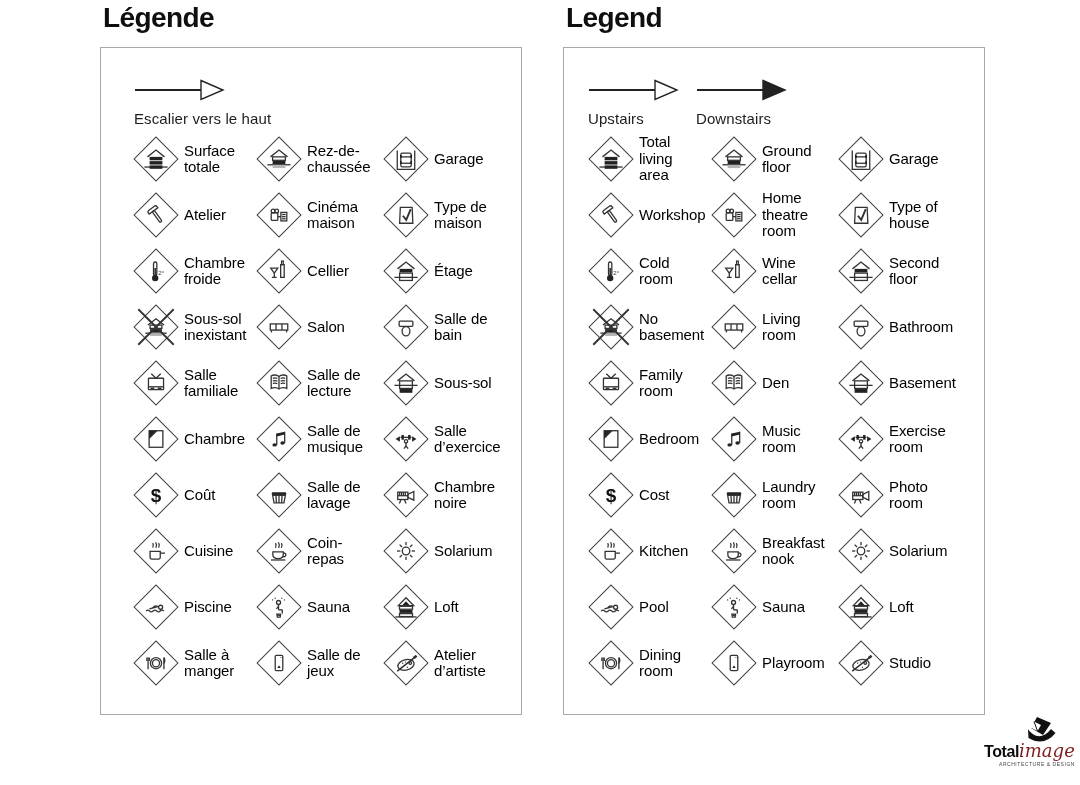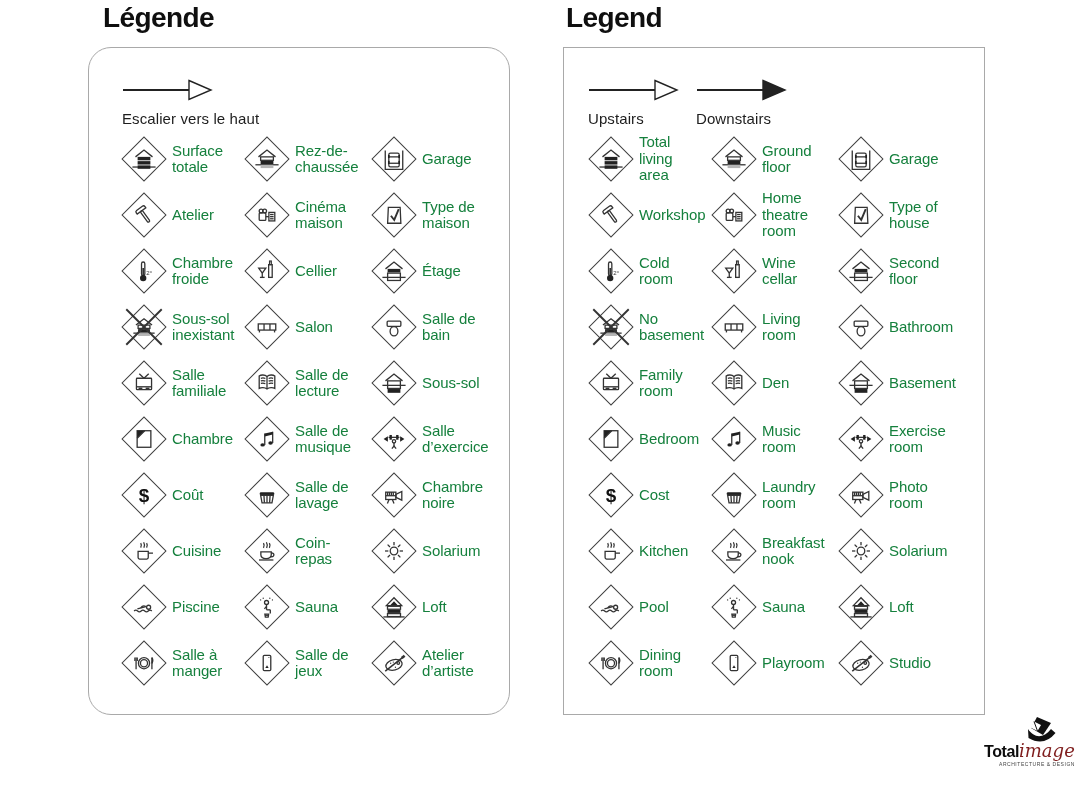--- a/index.html
+++ b/index.html
@@ -10,40 +10,40 @@
   .title{
     position:absolute;top:2px;font-size:28px;font-weight:bold;
     letter-spacing:-0.6px;color:#0f0f0f;
   }
   .title--left{left:103px;}
   .title--right{left:566px;}
   .panel{
     position:absolute;top:47px;width:420px;height:666px;
     border:1.5px solid #a9a9a9;background:#fff;box-sizing:content-box;
   }
-  .panel--left{left:88px;border-radius:23px;}
+  .panel--left{left:100px;}
   .panel--right{left:563px;}
   .arrows{white-space:nowrap;}
   .panel--left .arrows{margin:30px 0 0 33px;}
   .panel--right .arrows{margin:30px 0 0 24px;}
   .arrow-group{display:inline-block;vertical-align:top;margin-right:22px;}
   .panel--right .arrow-group{margin-right:17px;}
   .arrow-label{font-size:15px;margin-top:4px;letter-spacing:0.1px;color:#1d1d1d;}
   .rows{display:grid;grid-template-columns:46px 77px 46px 81px 46px 88px;grid-auto-rows:56px;align-items:center;margin-top:4px;}
   .panel--left .rows{margin-left:32px;}
   .panel--right .rows{margin-left:24px;}
   .cell-icon{position:relative;width:46px;height:46px;}
   .dia{
     position:absolute;left:7px;top:7px;width:30px;height:30px;
     border:1.2px solid #3f3f3f;background:#fff;transform:rotate(45deg);
   }
   .glyph{position:absolute;left:10px;top:10px;width:26px;height:26px;}
   .cell-label{
     font-size:15px;line-height:16.5px;letter-spacing:-0.1px;
-    white-space:pre-line;padding-left:5px;color:#15803d;
+    white-space:pre-line;padding-left:5px;color:#000000;
   }
   .logo{position:absolute;left:984px;top:716px;width:100px;}
   .logo-glyph{display:block;margin:0 0 -6px 32px;}
   .logo-text{line-height:18px;white-space:nowrap;}
   .logo-plan{font-weight:bold;font-size:16px;letter-spacing:-0.4px;color:#0c0c0c;}
   .logo-image{font-family:"DejaVu Serif",serif;font-style:italic;font-size:18px;color:#7f1d1d;}
   .logo-tagline{font-size:5px;letter-spacing:0.55px;color:#454545;margin:0 0 0 15px;white-space:nowrap;}
 </style>
 </head>
 <body>

